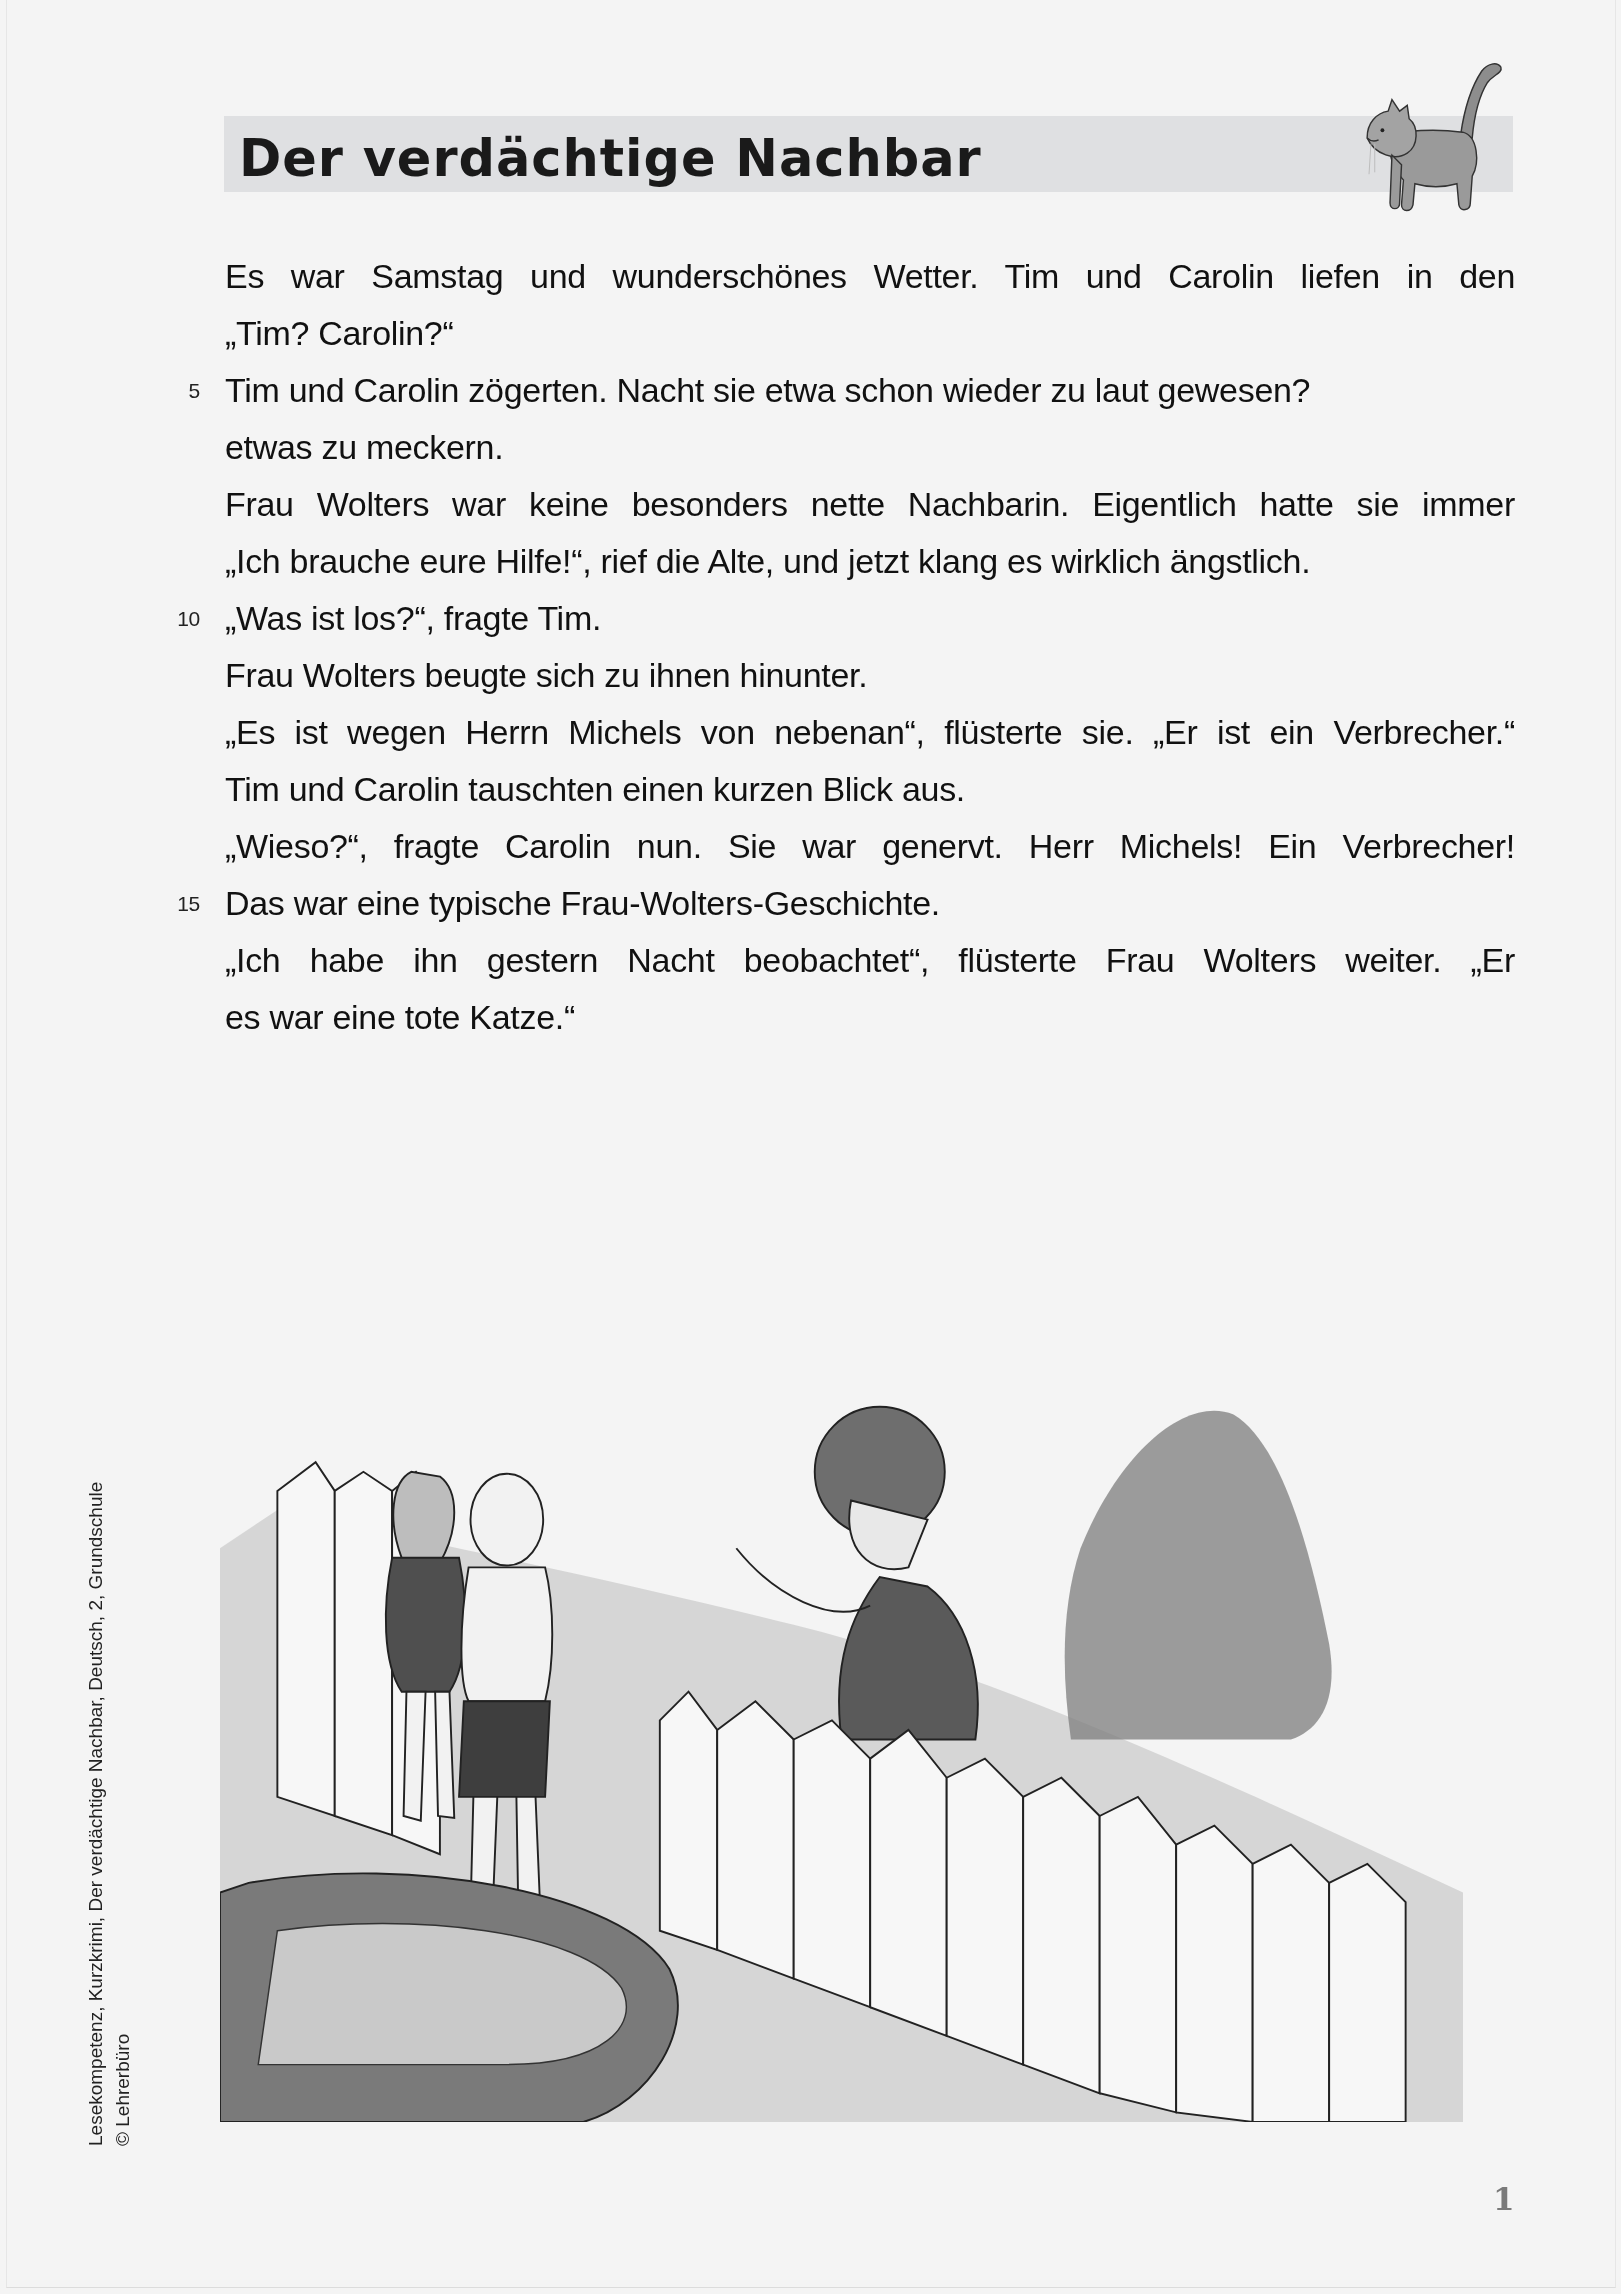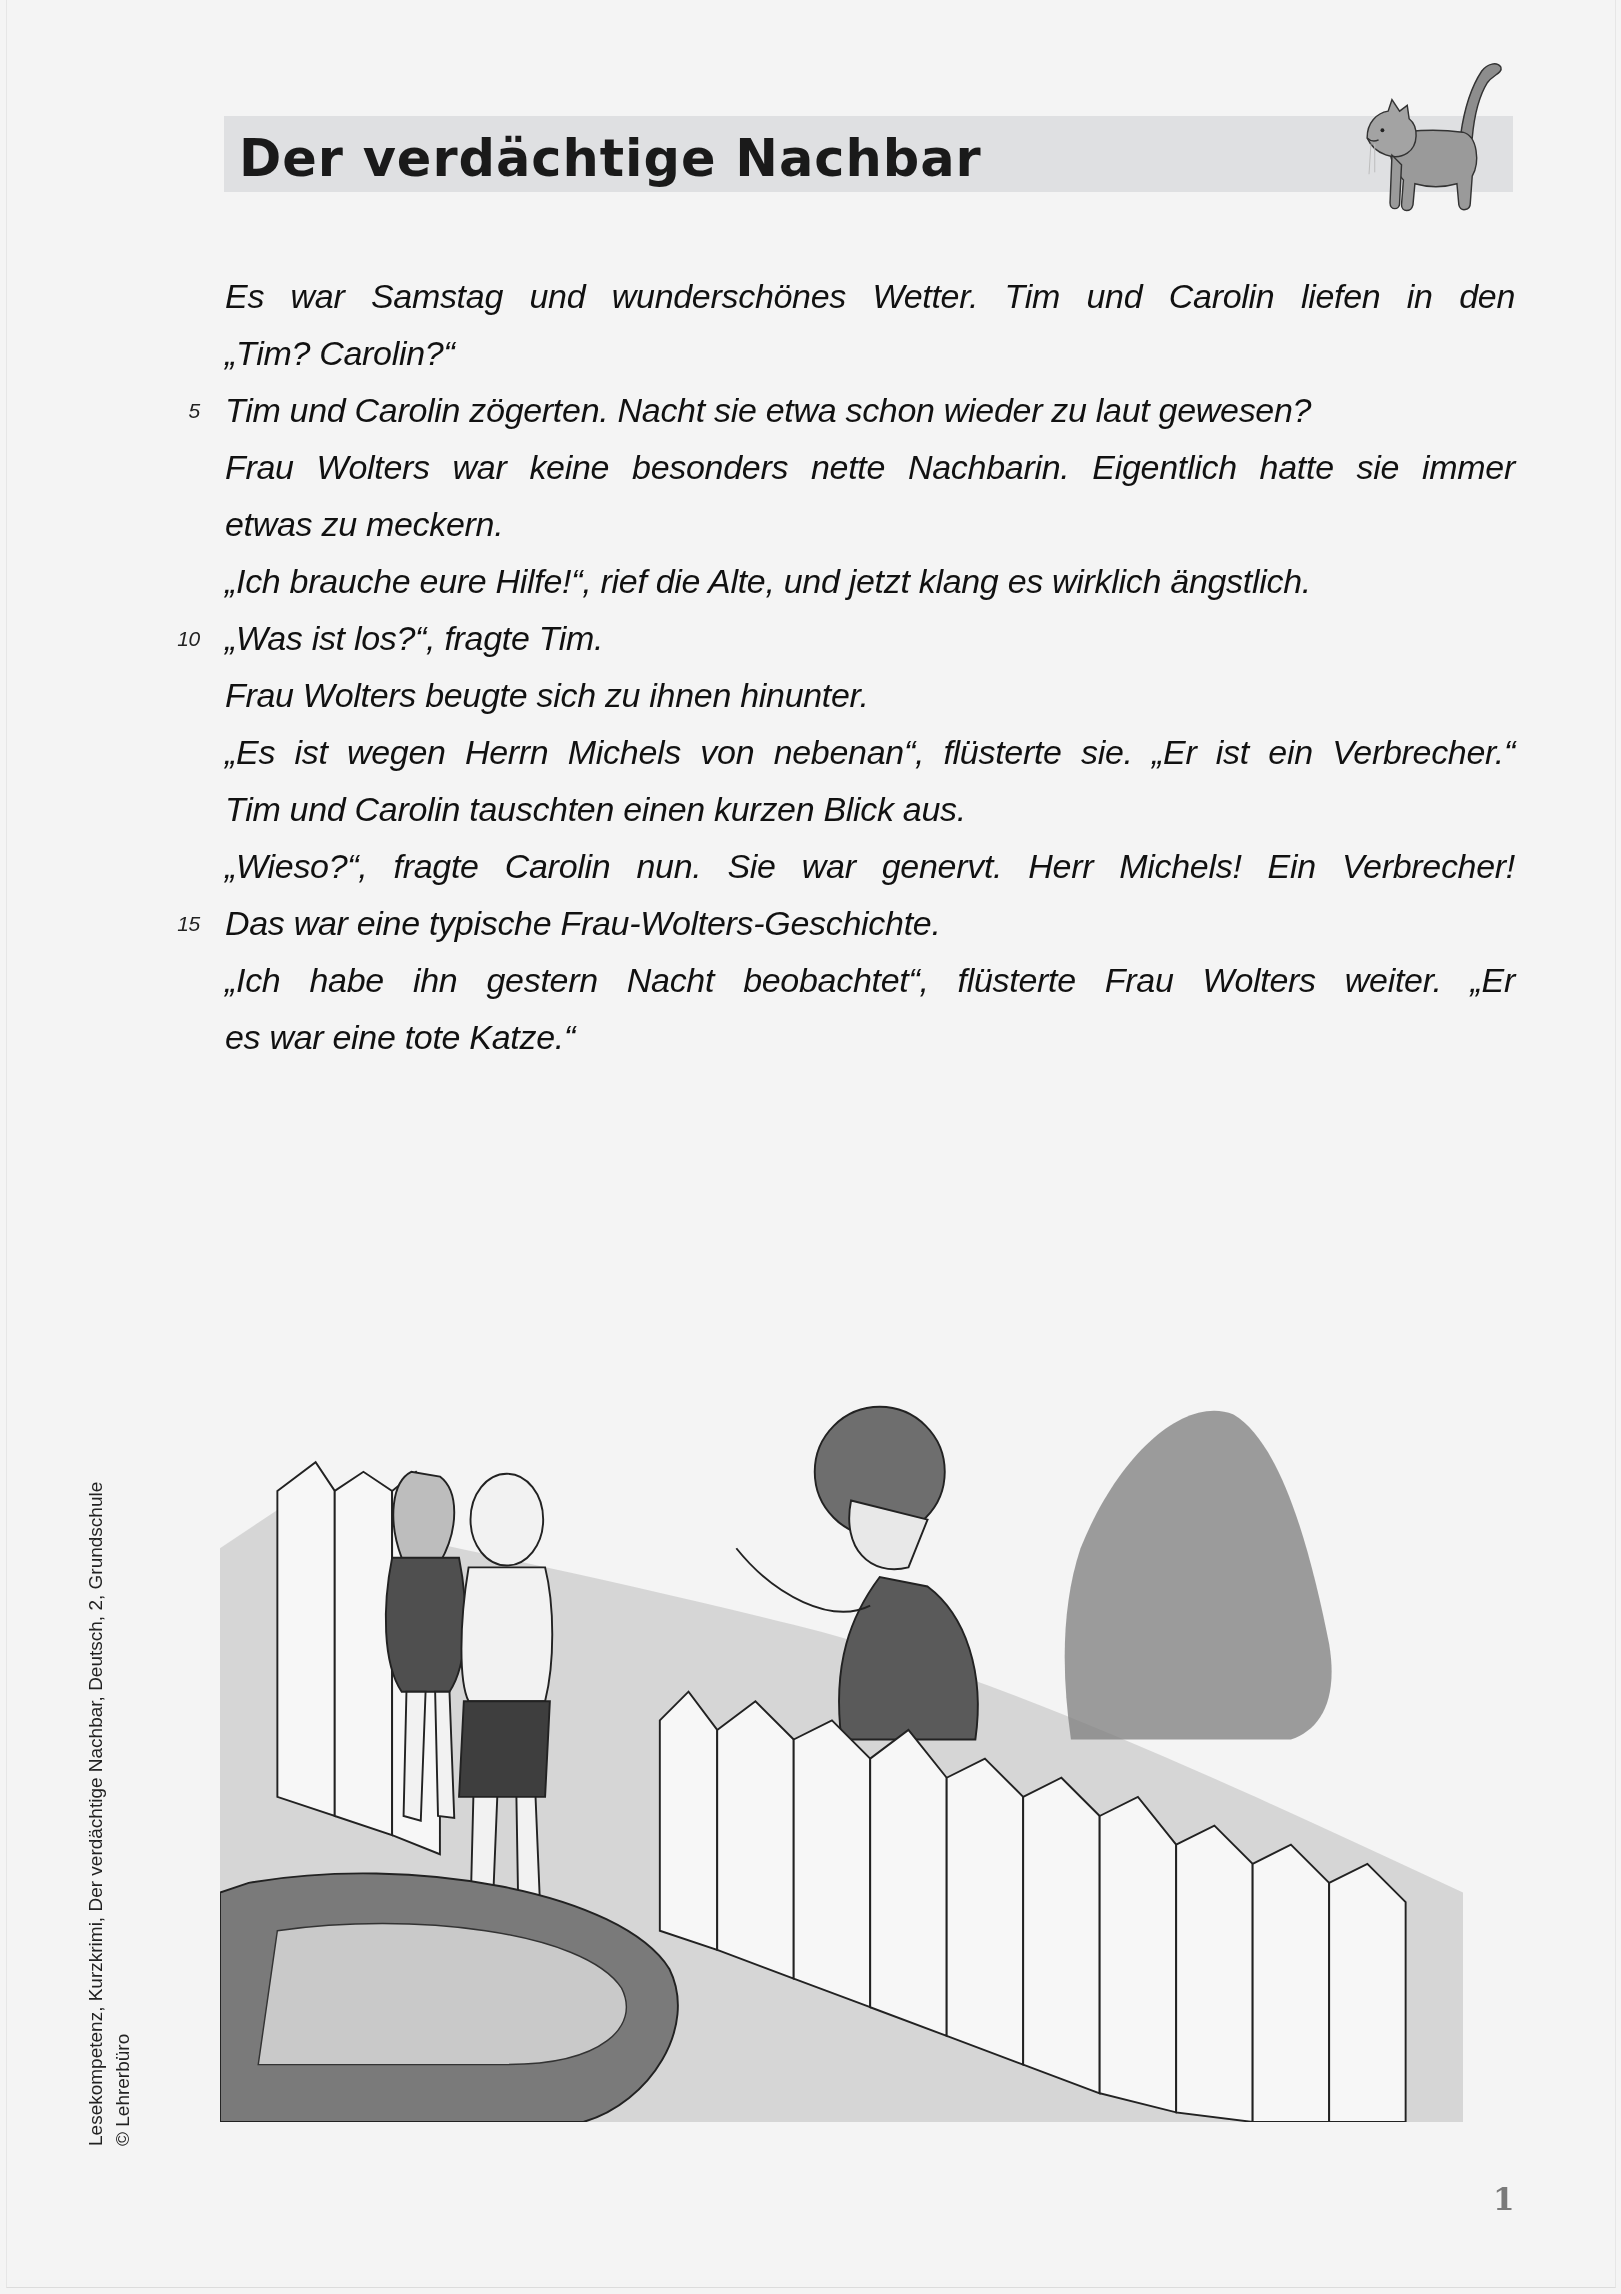--- a/index.html
+++ b/index.html
@@ -18,21 +18,21 @@
   }
   .title {
     position:absolute; left:239px; top:120px; margin:0;
     font-family:"DejaVu Sans", sans-serif; font-weight:bold; font-size:52px;
     letter-spacing:1px; color:#1a1a1a; line-height:76px; transform:scaleX(0.98); transform-origin:left;
   }
   .cat {
     position:absolute; left:1348px; top:50px; width:172px; height:172px;
   }
   .text-block {
-    position:absolute; left:225px; top:268px; width:1290px;font-style:italic;
+    position:absolute; left:225px; top:248px; width:1290px;
   }
   .line {
     position:relative; height:57px; line-height:57px; font-size:34px;
     white-space:nowrap; letter-spacing:-0.3px;
   }
   .line.justify { text-align:justify; text-align-last:justify; }
   .lineno {
     position:absolute; left:-54px; top:0; width:29px; text-align:right;
     font-size:21px; color:#222;
   }
@@ -68,22 +68,22 @@
   <line x1="24" y1="98" x2="22" y2="130" stroke="#bbb" stroke-width="1"></line>
   <line x1="28" y1="98" x2="28" y2="128" stroke="#bbb" stroke-width="1"></line>
 
   <path d="M46 110 L44 160 C44 168 54 168 54 160 L56 120 Z" fill="#9a9a9a" stroke="#333" stroke-width="1.5"></path>
 </svg>
 
 <div class="text-block" id="story">
     <div class="line justify"><span class="lineno"></span><span>Es war Samstag und wunderschönes Wetter. Tim und Carolin liefen in den</span></div>
     <div class="line"><span class="lineno"></span><span>„Tim? Carolin?“</span></div>
     <div class="line"><span class="lineno">5</span><span>Tim und Carolin zögerten. Nacht sie etwa schon wieder zu laut gewesen?</span></div>
+    <div class="line"><span class="lineno"></span><span>etwas zu meckern.</span></div>
     <div class="line justify"><span class="lineno"></span><span>Frau Wolters war keine besonders nette Nachbarin. Eigentlich hatte sie immer</span></div>
-    <div class="line"><span class="lineno"></span><span>etwas zu meckern.</span></div>
     <div class="line"><span class="lineno"></span><span>„Ich brauche eure Hilfe!“, rief die Alte, und jetzt klang es wirklich ängstlich.</span></div>
     <div class="line"><span class="lineno">10</span><span>„Was ist los?“, fragte Tim.</span></div>
     <div class="line"><span class="lineno"></span><span>Frau Wolters beugte sich zu ihnen hinunter.</span></div>
     <div class="line justify"><span class="lineno"></span><span>„Es ist wegen Herrn Michels von nebenan“, flüsterte sie. „Er ist ein Verbrecher.“</span></div>
     <div class="line"><span class="lineno"></span><span>Tim und Carolin tauschten einen kurzen Blick aus.</span></div>
     <div class="line justify"><span class="lineno"></span><span>„Wieso?“, fragte Carolin nun. Sie war genervt. Herr Michels! Ein Verbrecher!</span></div>
     <div class="line"><span class="lineno">15</span><span>Das war eine typische Frau-Wolters-Geschichte.</span></div>
     <div class="line justify"><span class="lineno"></span><span>„Ich habe ihn gestern Nacht beobachtet“, flüsterte Frau Wolters weiter. „Er</span></div>
     <div class="line"><span class="lineno"></span><span>es war eine tote Katze.“</span></div>
   </div>

